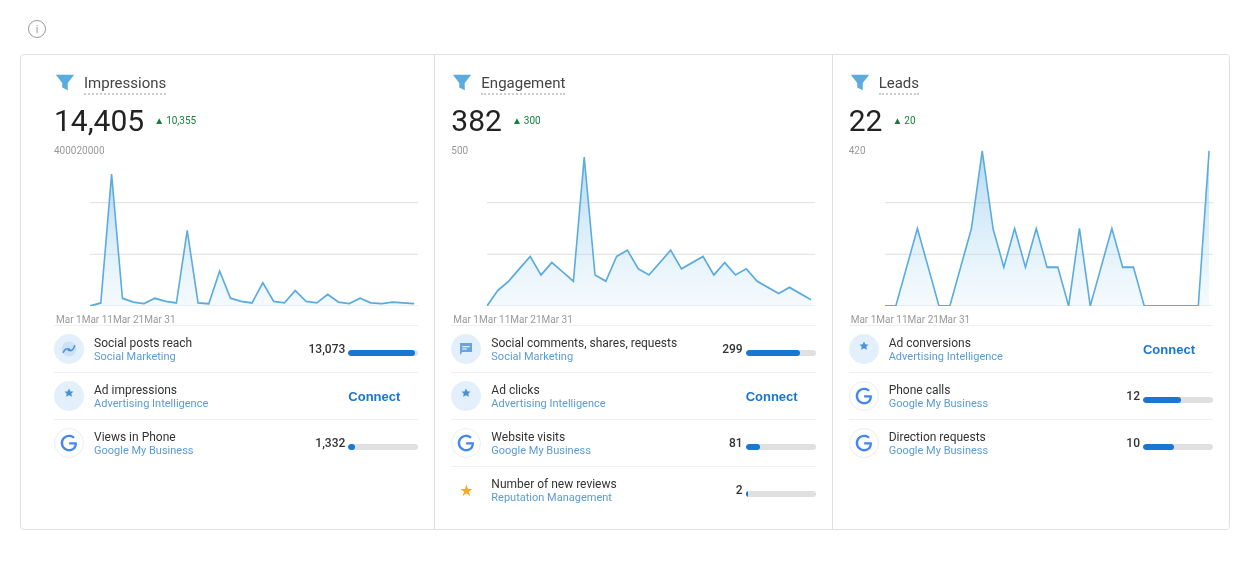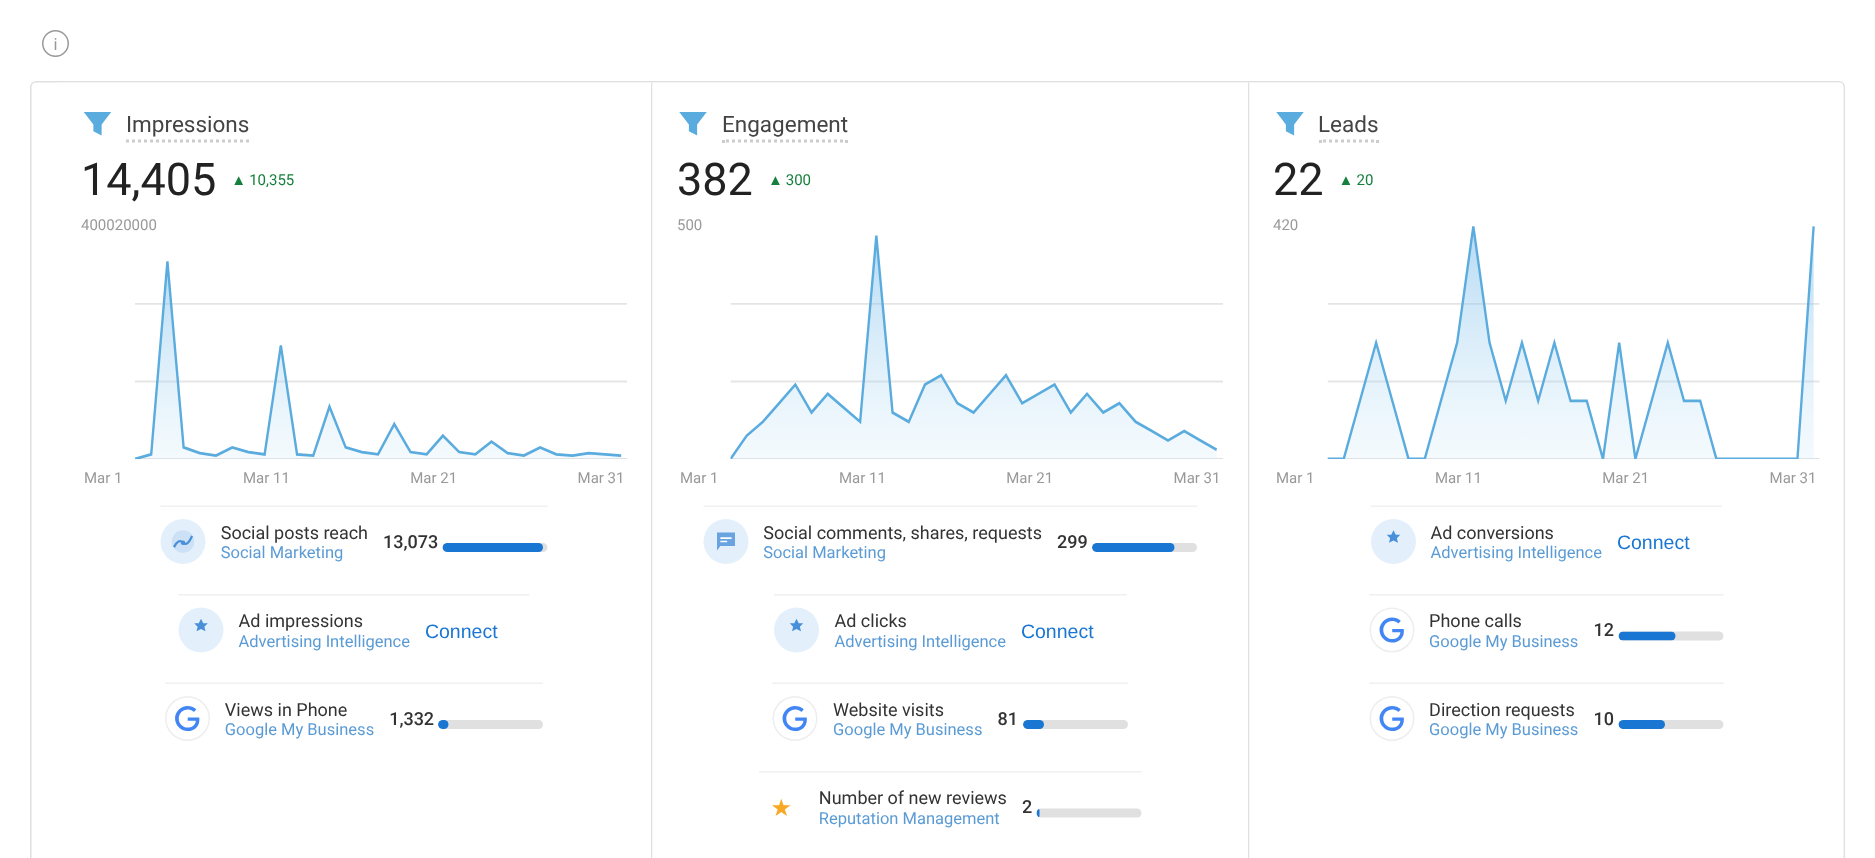--- a/index.html
+++ b/index.html
@@ -108,32 +108,30 @@
       justify-content: space-between;
       pointer-events: none;
     }
     .chart-y-label {
       font-size: 10px;
       color: #999;
       line-height: 1;
     }
     .chart-x-labels {
       display: flex;
-      justify-content: space-between;
+      justify-content: flex-start;
       font-size: 10px;
       color: #999;
-      margin-bottom: 12px;
       padding: 0 2px;
     }
     
     .metric-list {
       display: flex;
       flex-direction: column;
-      gap: 12px;
-      align-items: center;
+      gap: 0;
     }
     .metric-row {
       display: flex;
       align-items: center;
       gap: 10px;
       padding: 8px 0;
       border-top: 1px solid #f0f0f0;
     }
     .metric-icon {
       width: 30px;
@@ -183,21 +181,21 @@
       border-radius: 3px;
       overflow: hidden;
     }
     .metric-bar-fill {
       height: 100%;
       background: #1976d2;
       border-radius: 3px;
     }
     .connect-btn {
       font-size: 13px;
-      font-weight: 400;
+      font-weight: 700;
       color: #1976d2;
       background: none;
       border: none;
       cursor: pointer;
       padding: 0;
     }
     .chart-wrapper {
       position: relative;
       padding-left: 36px;
     }

